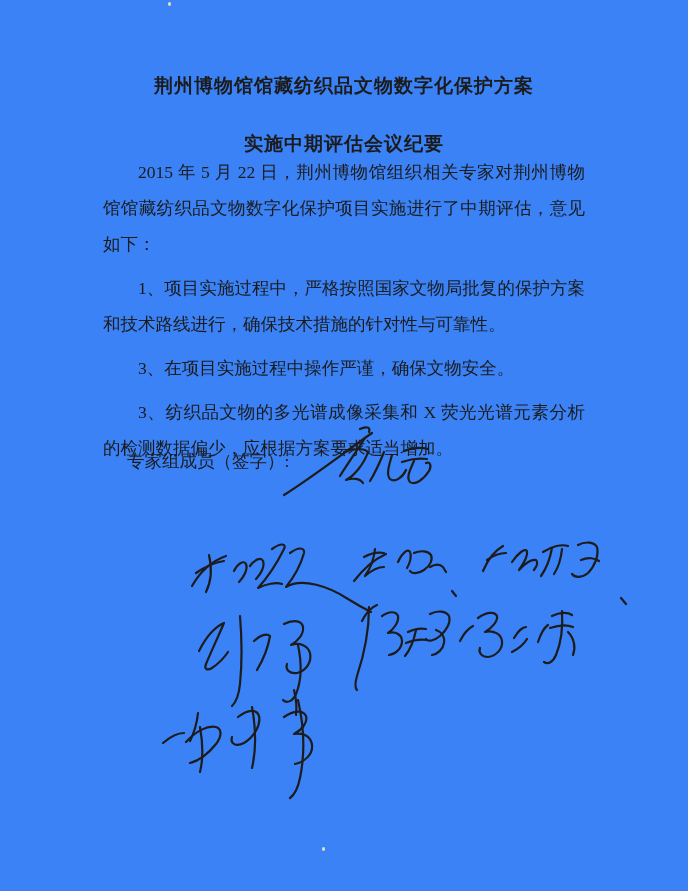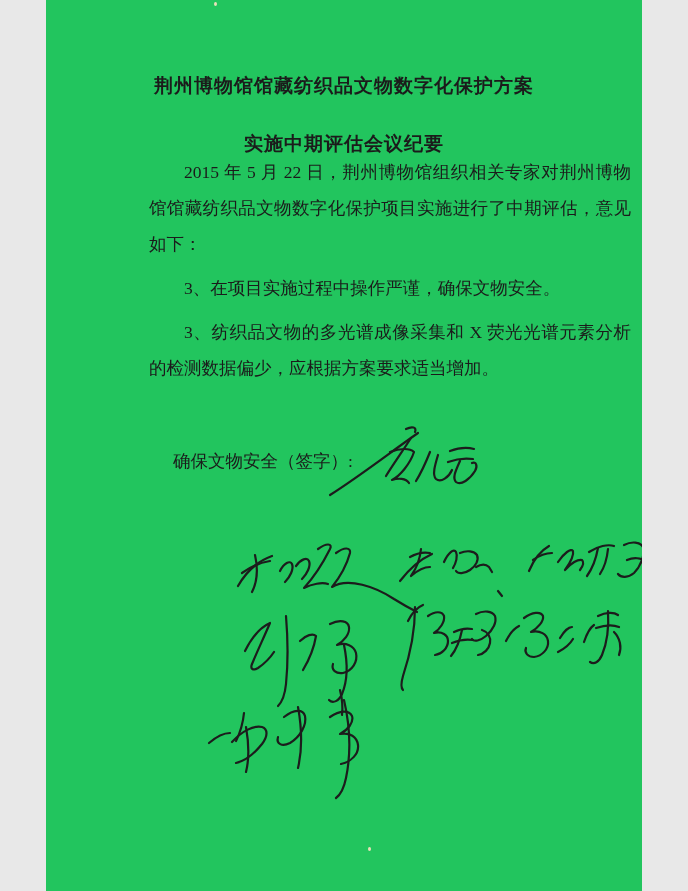--- a/index.html
+++ b/index.html
@@ -1,20 +1,20 @@
 <!DOCTYPE html>
 <html><head>
 <meta charset="utf-8">
 <style>
   html,body{margin:0;padding:0;background:#e8e8e8;}
   .page{
     position:relative;
-    width:596px;height:891px;
+    width:688px;height:891px;
     margin:0 auto;
-    background:#22c55e;
+    background:#3b82f6;
     overflow:hidden;
     font-family:"Liberation Serif","DejaVu Serif",serif;
     color:#1b1b1b;
   }
   .title{
     position:absolute;left:0;right:0;
     text-align:center;
     font-weight:bold;
     font-size:19px;
     letter-spacing:1px;
@@ -63,25 +63,26 @@
 </head>
 <body>
 
 <div class="page">
 
   <div class="title title-1">荆州博物馆馆藏纺织品文物数字化保护方案</div>
   <div class="title title-2">实施中期评估会议纪要</div>
 
   <div class="body-block">
     <p>2015 年 5 月 22 日，荆州博物馆组织相关专家对荆州博物馆馆藏纺织品文物数字化保护项目实施进行了中期评估，意见如下：</p>
+    <p>1、项目实施过程中，严格按照国家文物局批复的保护方案和技术路线进行，确保技术措施的针对性与可靠性。</p>
     <p>3、在项目实施过程中操作严谨，确保文物安全。</p>
     <p>3、纺织品文物的多光谱成像采集和 X 荧光光谱元素分析的检测数据偏少，应根据方案要求适当增加。</p>
   </div>
 
-  <div class="sign-label leader-label">确保文物安全（签字）:</div>
+  <div class="sign-label leader-label">专家组成员（签字）:</div>
 
 
 
   <div class="speck" style="left:168px;top:2px;"></div>
   <div class="speck" style="left:322px;top:847px;"></div>
 
   <svg class="ink-overlay" viewBox="0 0 688 891" width="688" height="891">
 
     <g>
       <path d="M284,495 C314,476 342,454 372,433"></path>

